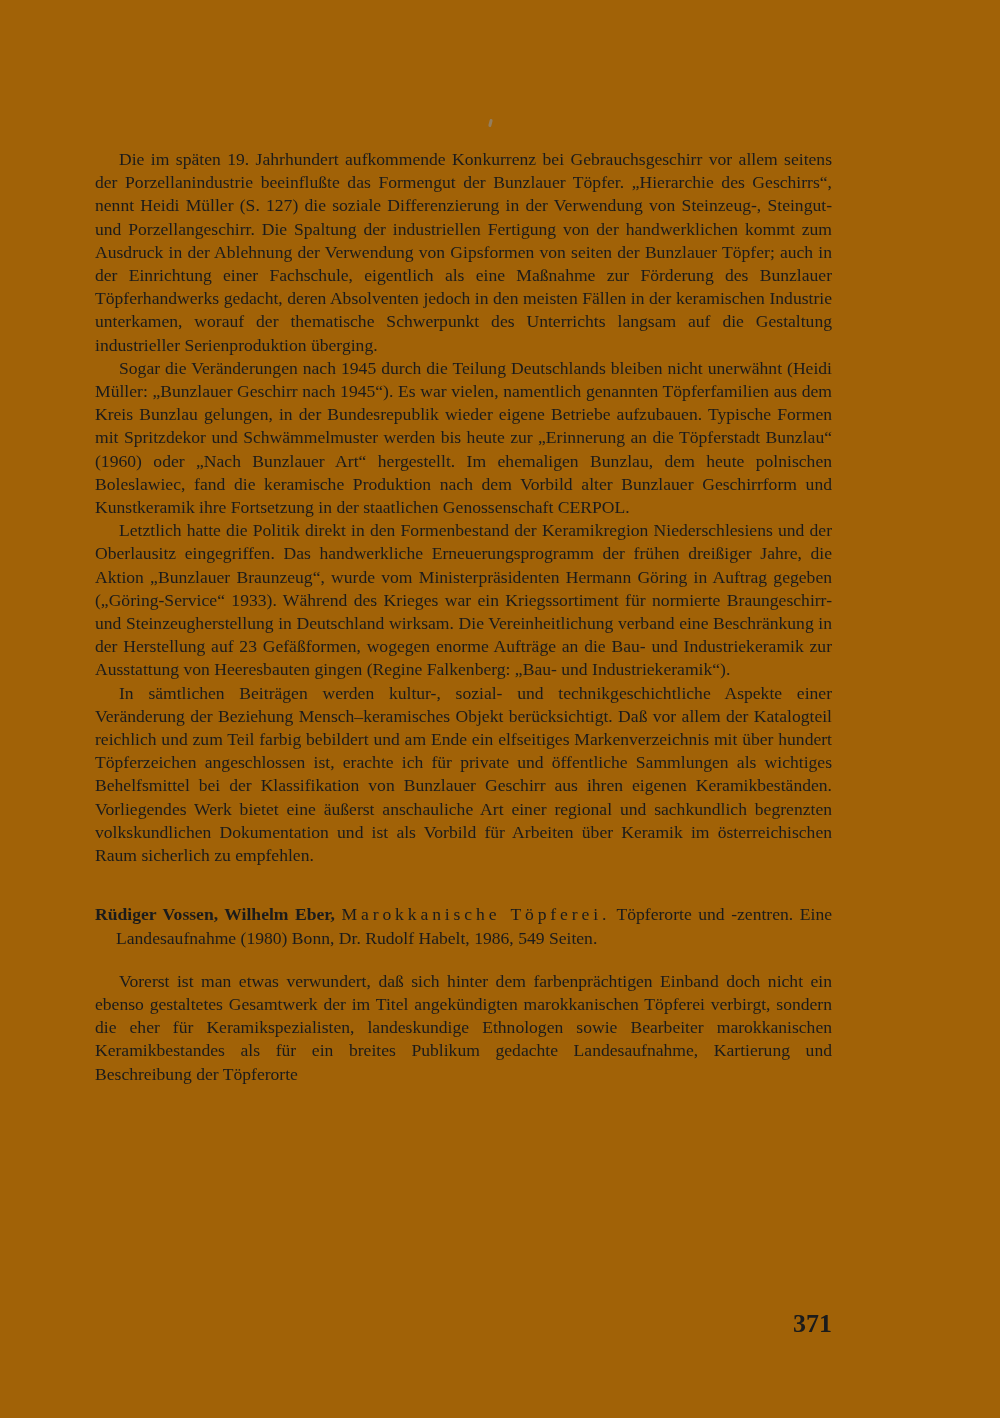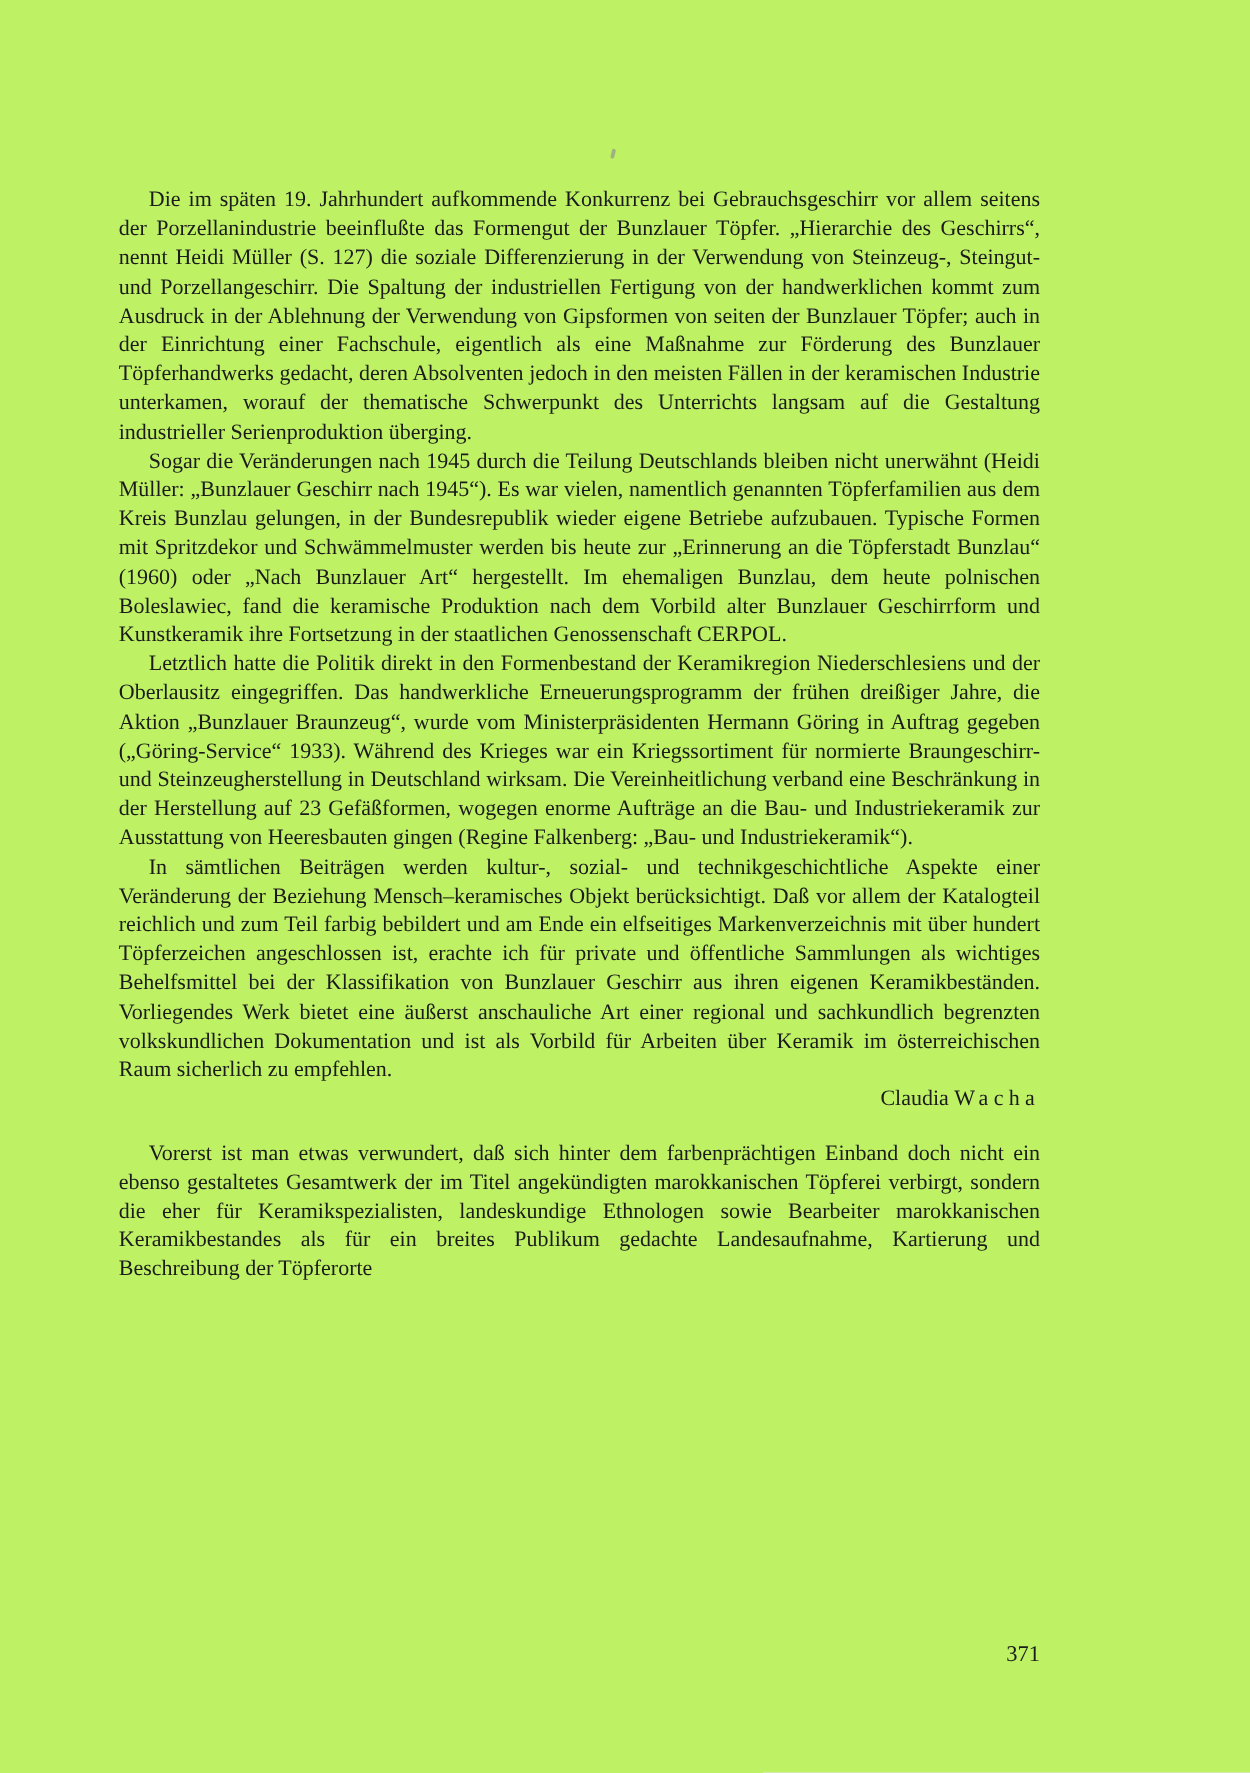--- a/index.html
+++ b/index.html
@@ -5,21 +5,21 @@
     html, body {
       margin: 0;
       padding: 0;
       background: #e9e7e3;
     }
     .page {
       position: relative;
       width: 1000px;
       height: 1418px;
       margin: 0 auto;
-      background: #bef264;
+      background: #a16207;
       color: #1b1b1b;
       font-family: "Liberation Serif", "DejaVu Serif", serif;
       font-size: 17.6px;
       line-height: 23.2px;
       overflow: hidden;
       box-sizing: border-box;
     }
     .text-block {
       position: absolute;
       left: 95px;
@@ -51,21 +51,22 @@
     }
     .review-body .body-para:first-child {
       margin-top: 20px;
     }
     .page-number {
       position: absolute;
       top: 1312px;
       left: 95px;
       width: 737px;
       text-align: right;
-      font-size: 18px;
+      font-size: 26px;
+      font-weight: bold;
     }
     .ink-speck {
       position: absolute;
       left: 489px;
       top: 119px;
       width: 3px;
       height: 8px;
       background: #8d8d8d;
       border-radius: 2px;
       transform: rotate(14deg);
@@ -79,23 +80,23 @@
 
   <span class="ink-speck"></span>
 
   <div class="text-block">
 
     <div>
       <p class="body-para">Die im späten 19. Jahrhundert aufkommende Konkurrenz bei Gebrauchsgeschirr vor allem seitens der Porzellanindustrie beeinflußte das Formengut der Bunzlauer Töpfer. „Hierarchie des Geschirrs“, nennt Heidi Müller (S. 127) die soziale Differenzierung in der Verwendung von Steinzeug-, Steingut- und Porzellangeschirr. Die Spaltung der industriellen Fertigung von der handwerklichen kommt zum Ausdruck in der Ablehnung der Verwendung von Gipsformen von seiten der Bunzlauer Töpfer; auch in der Einrichtung einer Fachschule, eigentlich als eine Maßnahme zur Förderung des Bunzlauer Töpferhandwerks gedacht, deren Absolventen jedoch in den meisten Fällen in der keramischen Industrie unterkamen, worauf der thematische Schwerpunkt des Unterrichts langsam auf die Gestaltung industrieller Serienproduktion überging.</p>
       <p class="body-para">Sogar die Veränderungen nach 1945 durch die Teilung Deutschlands bleiben nicht unerwähnt (Heidi Müller: „Bunzlauer Geschirr nach 1945“). Es war vielen, namentlich genannten Töpferfamilien aus dem Kreis Bunzlau gelungen, in der Bundesrepublik wieder eigene Betriebe aufzubauen. Typische Formen mit Spritzdekor und Schwämmelmuster werden bis heute zur „Erinnerung an die Töpferstadt Bunzlau“ (1960) oder „Nach Bunzlauer Art“ hergestellt. Im ehemaligen Bunzlau, dem heute polnischen Boleslawiec, fand die keramische Produktion nach dem Vorbild alter Bunzlauer Geschirrform und Kunstkeramik ihre Fortsetzung in der staatlichen Genossenschaft CERPOL.</p>
       <p class="body-para">Letztlich hatte die Politik direkt in den Formenbestand der Keramikregion Niederschlesiens und der Oberlausitz eingegriffen. Das handwerkliche Erneuerungsprogramm der frühen dreißiger Jahre, die Aktion „Bunzlauer Braunzeug“, wurde vom Ministerpräsidenten Hermann Göring in Auftrag gegeben („Göring-Service“ 1933). Während des Krieges war ein Kriegssortiment für normierte Braungeschirr- und Steinzeugherstellung in Deutschland wirksam. Die Vereinheitlichung verband eine Beschränkung in der Herstellung auf 23 Gefäßformen, wogegen enorme Aufträge an die Bau- und Industriekeramik zur Ausstattung von Heeresbauten gingen (Regine Falkenberg: „Bau- und Industriekeramik“).</p>
       <p class="body-para">In sämtlichen Beiträgen werden kultur-, sozial- und technikgeschichtliche Aspekte einer Veränderung der Beziehung Mensch–keramisches Objekt berücksichtigt. Daß vor allem der Katalogteil reichlich und zum Teil farbig bebildert und am Ende ein elfseitiges Markenverzeichnis mit über hundert Töpferzeichen angeschlossen ist, erachte ich für private und öffentliche Sammlungen als wichtiges Behelfsmittel bei der Klassifikation von Bunzlauer Geschirr aus ihren eigenen Keramikbeständen. Vorliegendes Werk bietet eine äußerst anschauliche Art einer regional und sachkundlich begrenzten volkskundlichen Dokumentation und ist als Vorbild für Arbeiten über Keramik im österreichischen Raum sicherlich zu empfehlen.</p>
-      <p class="signature"><span>Claudia</span> <span class="spaced-name">Wacha</span></p>
     </div>
 
+    <p class="review-heading"><span class="authors">Rüdiger Vossen, Wilhelm Eber,</span> <span class="spaced-title">Marokkanische Töpferei.</span> <span>Töpferorte und -zentren. Eine Landesaufnahme (1980) Bonn, Dr. Rudolf Habelt, 1986, 549 Seiten.</span></p>
 
     <div class="review-body">
       <p class="body-para">Vorerst ist man etwas verwundert, daß sich hinter dem farbenprächtigen Einband doch nicht ein ebenso gestaltetes Gesamtwerk der im Titel angekündigten marokkanischen Töpferei verbirgt, sondern die eher für Keramikspezialisten, landeskundige Ethnologen sowie Bearbeiter marokkanischen Keramikbestandes als für ein breites Publikum gedachte Landesaufnahme, Kartierung und Beschreibung der Töpferorte</p>
     </div>
 
   </div>
 
   <div class="page-number">371</div>
 
 </div>

